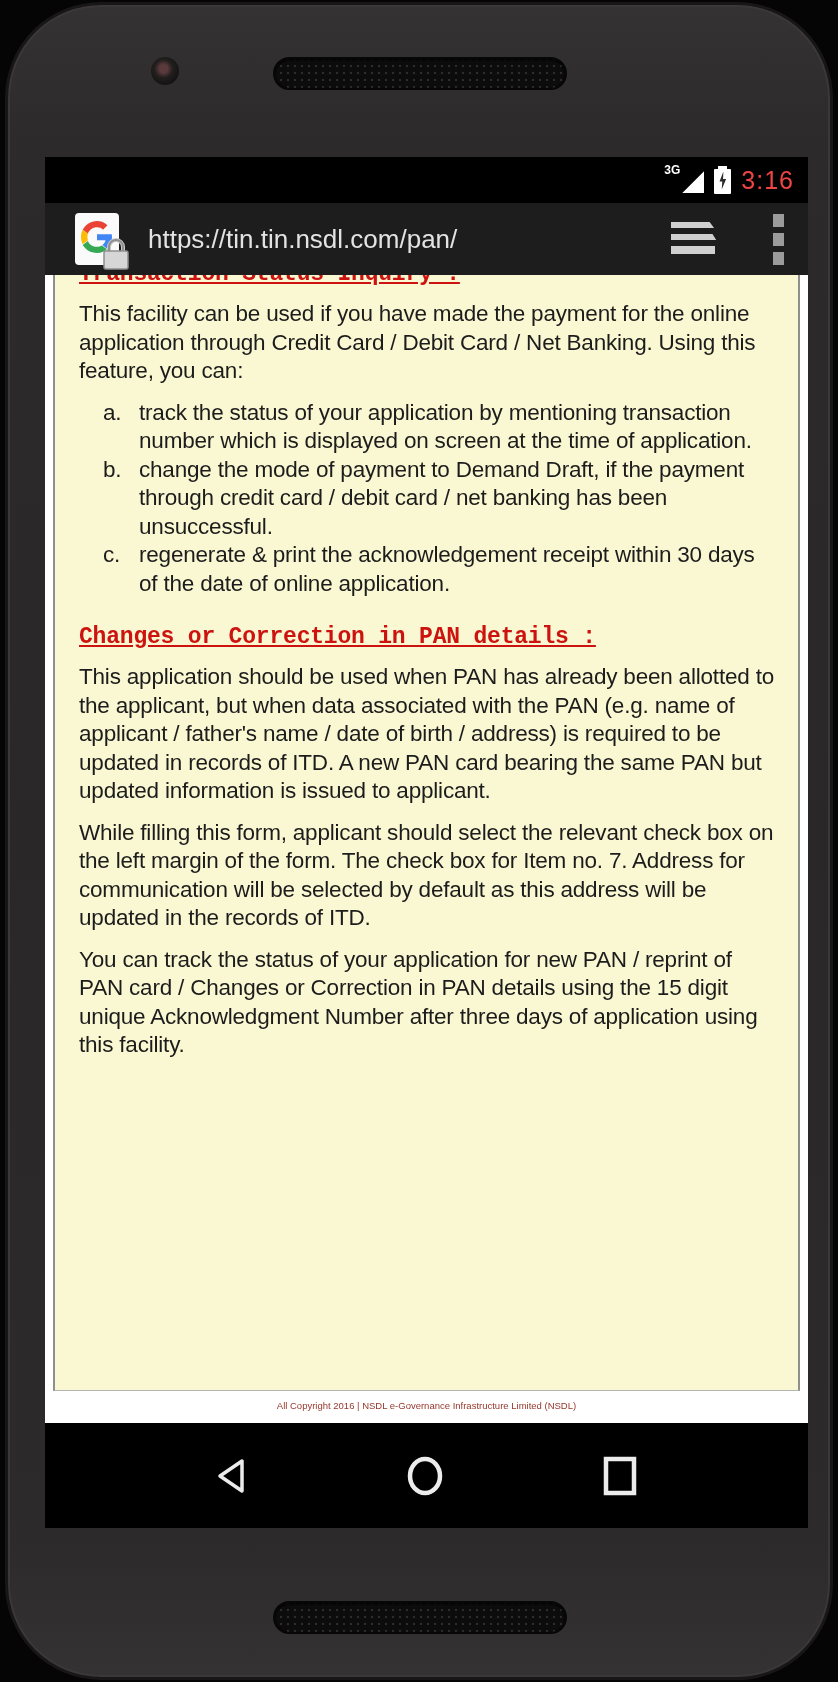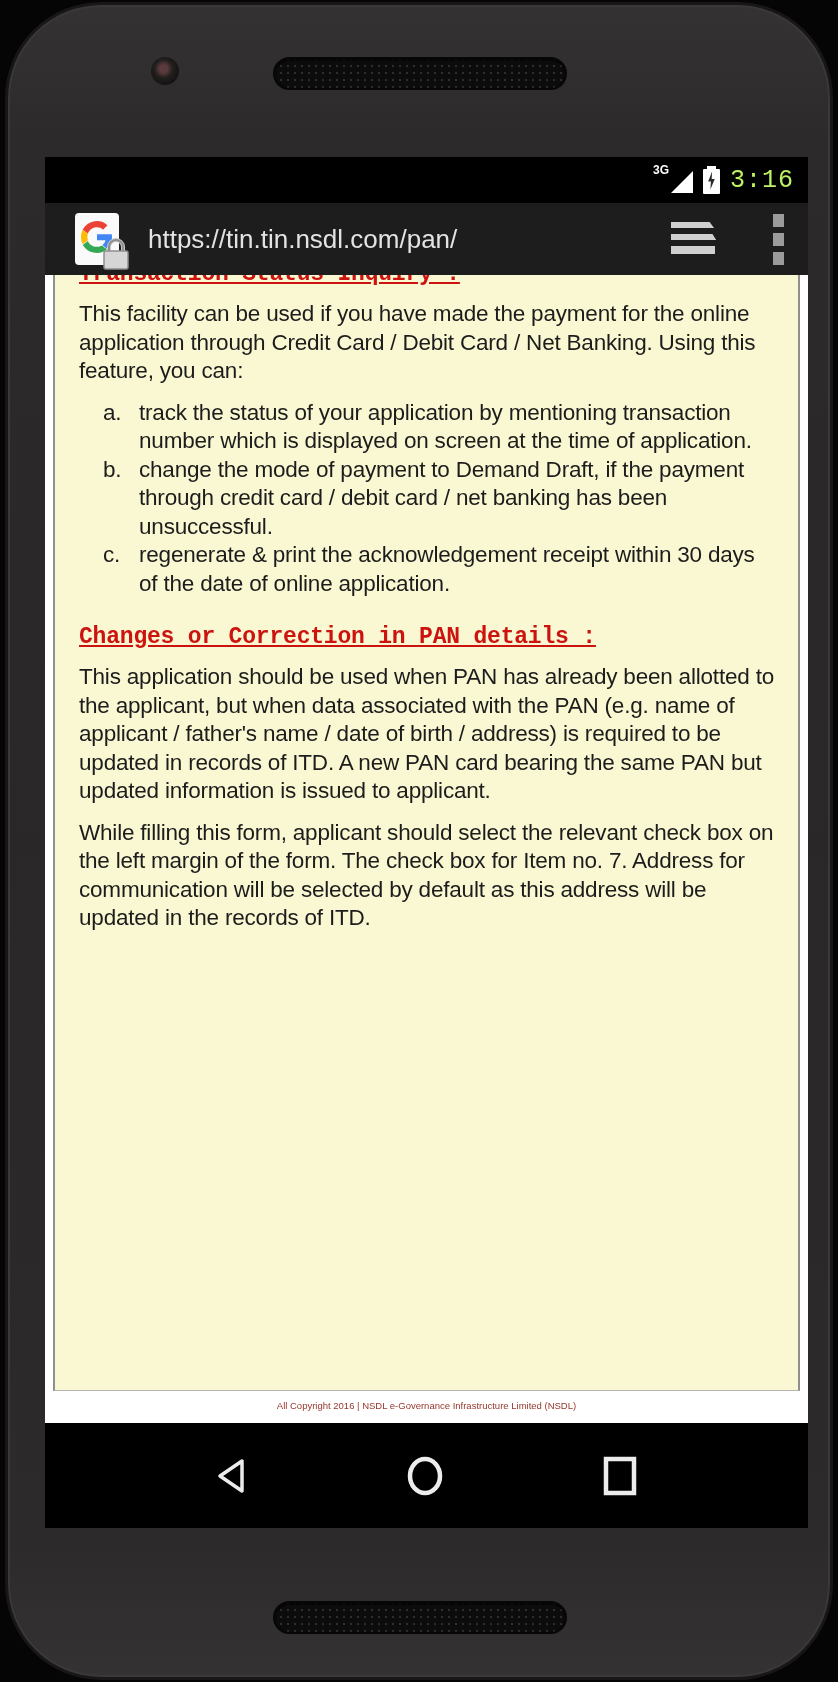--- a/index.html
+++ b/index.html
@@ -29,21 +29,21 @@
   .signal{position:relative;width:40px;height:30px;}
   .signal .net{position:absolute;left:0;top:-2px;color:#fff;font-size:12px;font-weight:bold;letter-spacing:0;}
   .signal .tri{position:absolute;right:0;bottom:2px;width:22px;height:22px;
                clip-path:polygon(100% 0,100% 100%,0 100%);
                background:linear-gradient(135deg,#cfcfcf 0 45%,#fff 45%);}
   .battery{width:17px;height:28px;position:relative;margin-bottom:1px;}
   .battery .nub{position:absolute;top:0;left:4px;width:9px;height:4px;background:#fff;}
   .battery .body{position:absolute;top:3px;left:0;width:17px;height:25px;background:#fff;border-radius:1px;}
   .battery .bolt{position:absolute;top:6px;left:3px;width:11px;height:18px;
                  clip-path:polygon(55% 0,20% 55%,45% 55%,40% 100%,80% 42%,52% 42%);background:#2b2b2b;}
-  .clock{color:#bef264;font-size:25px;letter-spacing:1px;font-family:Liberation Mono, monospace;}
+  .clock{color:#ef4444;font-size:25px;letter-spacing:1px;}
 
   
   .addressbar{height:72px;background:#1d1d1d;display:flex;align-items:center;padding:0 20px 0 30px;flex:none;gap:13px;}
   .favicon{position:relative;width:44px;height:52px;flex:none;}
   .favicon .card{position:absolute;inset:0;background:#fafafa;border-radius:4px;}
   .favicon svg.g{position:absolute;left:6px;top:8px;}
   .padlock{position:absolute;right:-12px;bottom:-6px;}
   .url{flex:1;margin-left:16px;color:#e3e3e3;font-size:26px;white-space:nowrap;overflow:hidden;}
   .tabs-icon{flex:none;margin-right:40px;}
   .menu-icon{flex:none;display:flex;flex-direction:column;gap:6px;padding-right:4px;}
@@ -139,20 +139,21 @@
             <div class="li">
               <span class="marker">c.</span>
               <span class="li-text">regenerate &amp; print the acknowledgement receipt within 30 days of the date of online application.</span>
             </div>
           </div>
 
           <h2>Changes or Correction in PAN details :</h2>
           <p>This application should be used when PAN has already been allotted to the applicant, but when data associated with the PAN (e.g. name of applicant / father's name / date of birth / address) is required to be updated in records of ITD. A new PAN card bearing the same PAN but updated information is issued to applicant.</p>
           <p>While filling this form, applicant should select the relevant check box on the left margin of the form. The check box for Item no. 7. Address for communication will be selected by default as this address will be updated in the records of ITD.</p>
 
+          <p>You can track the status of your application for new PAN / reprint of PAN card / Changes or Correction in PAN details using the 15 digit unique Acknowledgment Number after three days of application using this facility.</p>
 
         </div>
         <div class="pagefooter">All Copyright 2016 | NSDL e-Governance Infrastructure Limited (NSDL)</div>
       </div>
 
       <div class="navbar">
         <svg width="36" height="44" viewBox="0 0 36 44">
           <polygon points="29,7 29,37 7,22" fill="none" stroke="#ececec" stroke-width="3.5" stroke-linejoin="round"></polygon>
         </svg>
         <svg width="44" height="44" viewBox="0 0 44 44">

